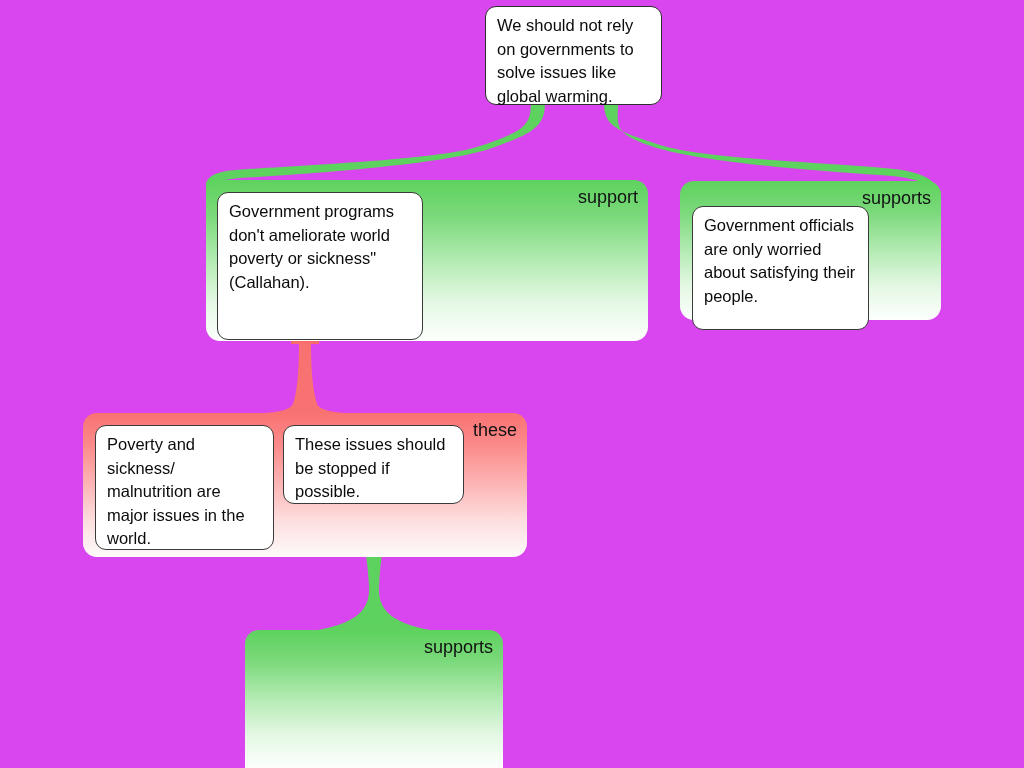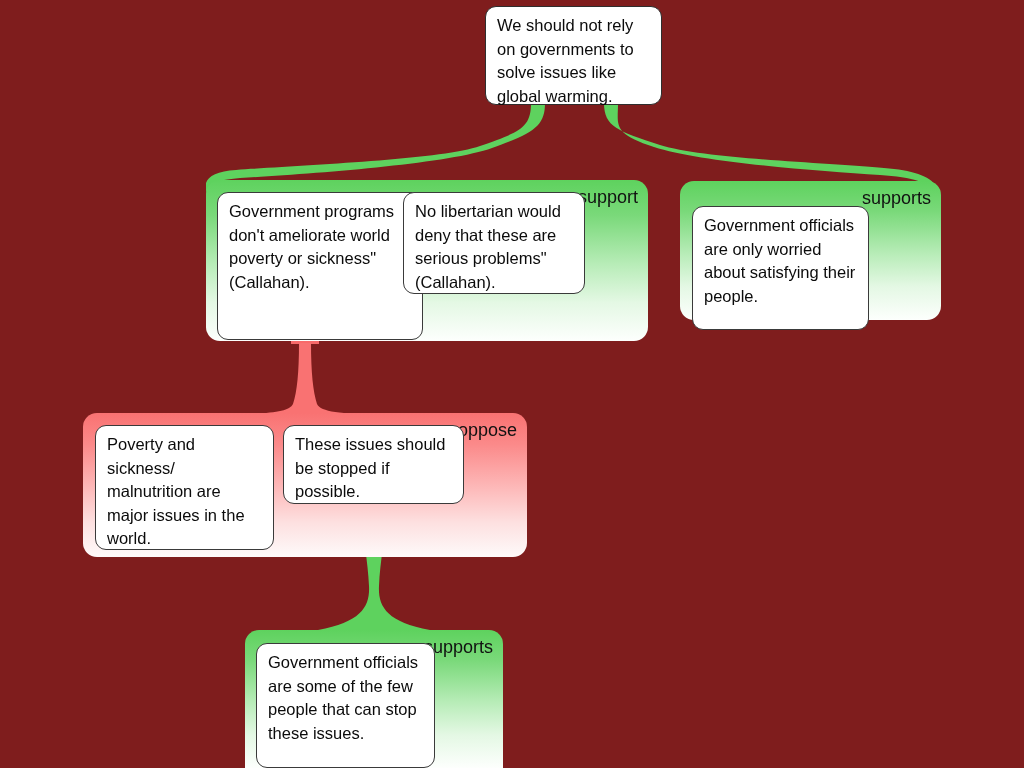--- a/index.html
+++ b/index.html
@@ -1,19 +1,19 @@
 <!DOCTYPE html>
 <html><head>
 <meta charset="utf-8">
 <style>
   html,body{margin:0;padding:0;background:#000;}
   body{width:1024px;height:768px;position:relative;overflow:hidden;
        font-family:"Liberation Sans","DejaVu Sans",sans-serif;}
 
-  #stage{position:absolute;inset:0;width:1024px;height:768px;background:#7f1d1d;}
+  #stage{position:absolute;inset:0;width:1024px;height:768px;background:#d946ef;}
 
   svg#links{position:absolute;left:0;top:0;width:1024px;height:768px;}
 
   
   .group{position:absolute;border-radius:14px;}
   .group.support{
     background:linear-gradient(to bottom,#5ed25e 0%,#7ad97a 22%,#b7ecb7 52%,#e4f8e4 76%,#fdfffd 100%);
   }
   .group.oppose{
     background:linear-gradient(to bottom,#f97272 0%,#fb8a8a 22%,#fdb9b9 52%,#fde0e0 76%,#fefafa 100%);
@@ -80,41 +80,35 @@
   <div class="card root" style="left:485px;top:6px;width:177px;height:99px;">
     <p>We should not rely on governments to solve issues like global warming.</p>
   </div>
 
   <div class="group support" style="left:206px;top:180px;width:442px;height:161px;">
     <span class="group-label">support</span>
   </div>
   <div class="card" style="left:217px;top:192px;width:206px;height:148px;">
     <p>Government programs don't ameliorate world poverty or sickness" (Callahan).</p>
   </div>
-  <div class="card" style="left:403px;top:192px;width:182px;height:102px;">
-    <p>No libertarian would deny that these are serious problems" (Callahan).</p>
-  </div>
 
   <div class="group support" style="left:680px;top:181px;width:261px;height:139px;">
     <span class="group-label">supports</span>
   </div>
   <div class="card" style="left:692px;top:194px;width:177px;height:124px;margin-top:12px;">
     <p>Government officials are only worried about satisfying their people.</p>
   </div>
 
   <div class="group oppose" style="left:83px;top:413px;width:444px;height:144px;">
-    <span class="group-label">oppose</span>
+    <span class="group-label">these</span>
   </div>
   <div class="card" style="left:283px;top:425px;width:181px;height:79px;">
     <p>These issues should be stopped if possible.</p>
   </div>
   <div class="card" style="left:95px;top:425px;width:179px;height:125px;">
     <p>Poverty and sickness/ malnutrition are major issues in the world.</p>
   </div>
 
   <div class="group support" style="left:245px;top:630px;width:258px;height:138px;border-bottom-left-radius:0;border-bottom-right-radius:0;">
     <span class="group-label">supports</span>
   </div>
-  <div class="card" style="left:256px;top:643px;width:179px;height:125px;">
-    <p>Government officials are some of the few people that can stop these issues.</p>
-  </div>
 
 </div>
 
 </body></html>

